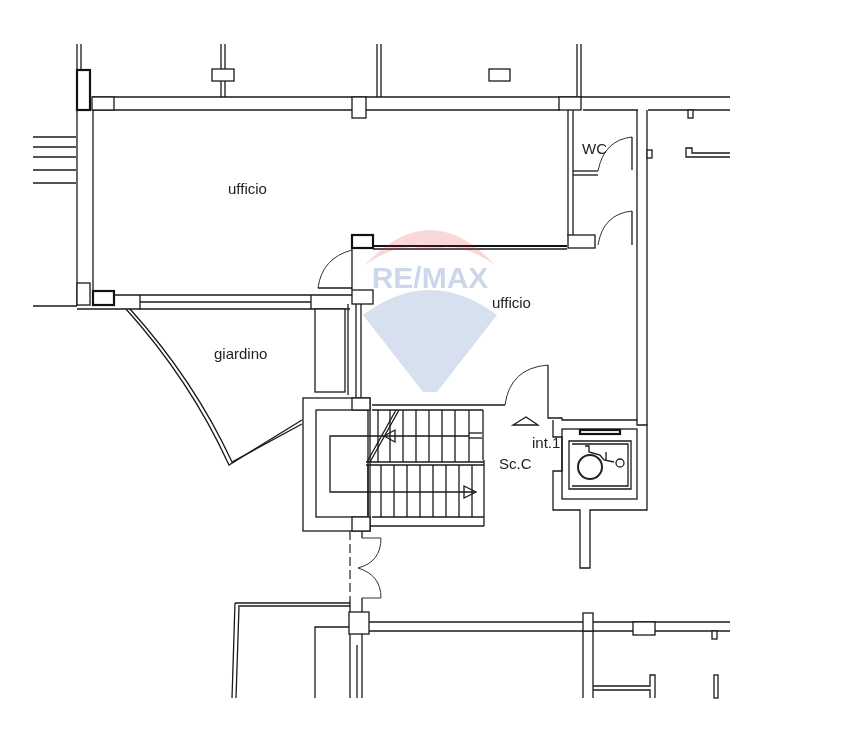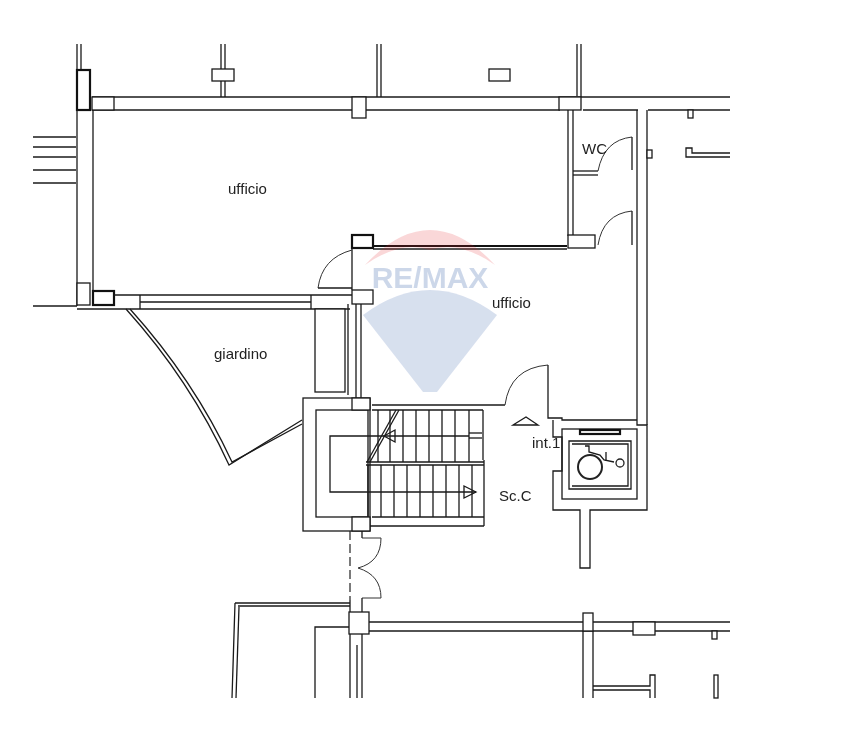--- a/index.html
+++ b/index.html
@@ -194,13 +194,13 @@
   <path d="M20 55 Q85 -15 150 55 Q115 30 85 40 Q55 30 20 55 Z" fill="#e31b23" opacity="0.55"></path>
   <path d="M18 105 Q85 55 152 105 L92 182 L78 182 Z" fill="#1f4fa0" opacity="0.55"></path>
   <text x="85" y="78" text-anchor="middle" font-size="30" font-weight="bold" fill="#1f4fa0" opacity="0.7" font-family="Liberation Sans, sans-serif">RE/MAX</text>
 </svg>
 
 <span class="lbl" style="left:228px;top:180px;">ufficio</span>
 <span class="lbl" style="left:492px;top:294px;">ufficio</span>
 <span class="lbl" style="left:582px;top:140px;text-align:center;">WC</span>
 <span class="lbl" style="left:214px;top:345px;">giardino</span>
 <span class="lbl" style="left:532px;top:434px;">int.1</span>
-<span class="lbl" style="left:499px;top:455px;margin-top:32px;">Sc.C</span>
+<span class="lbl" style="left:499px;top:455px;">Sc.C</span>
 
 </body></html>

